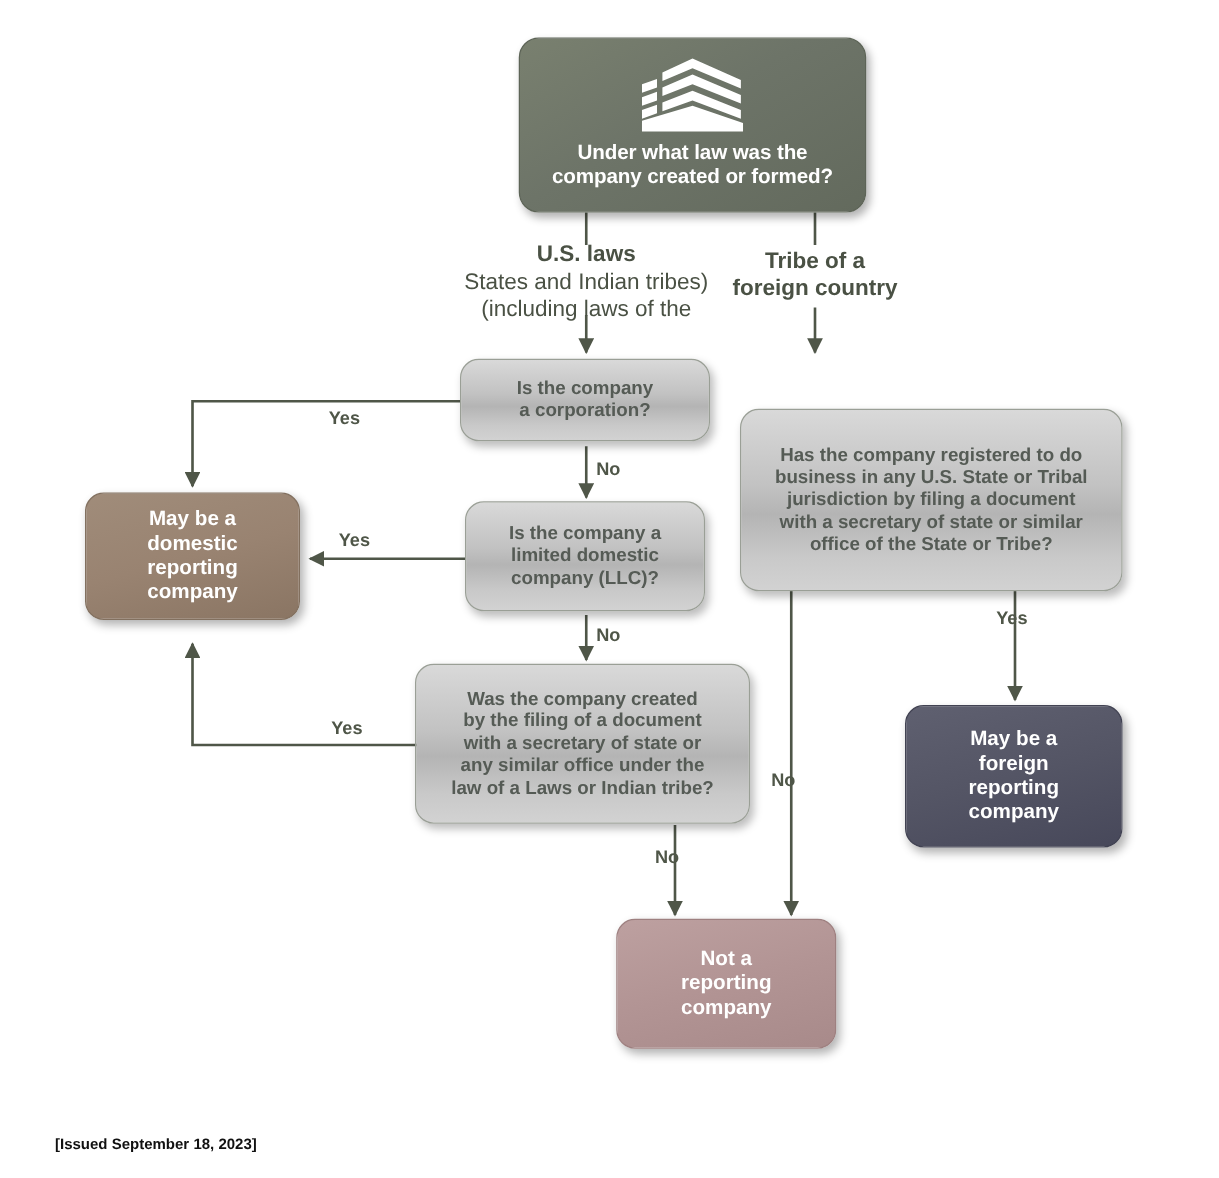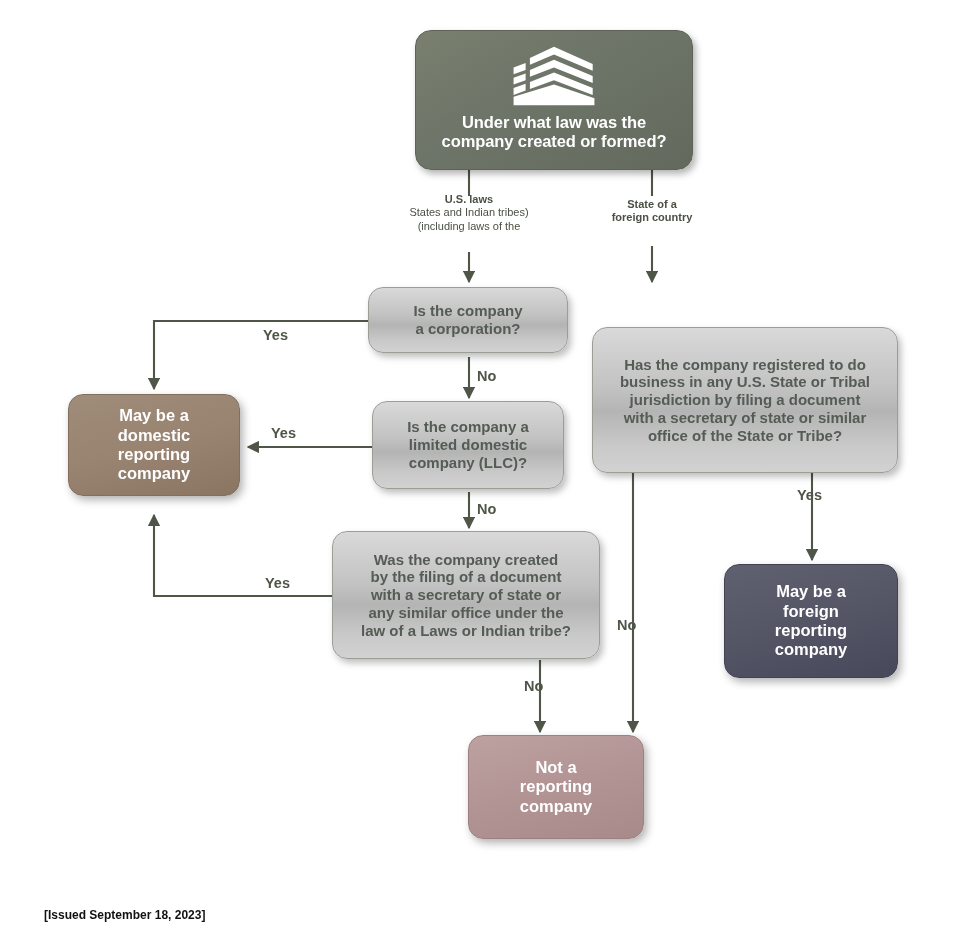--- a/index.html
+++ b/index.html
@@ -105,21 +105,21 @@
     position: absolute;
     font-size: 14.5px;
     font-weight: bold;
     color: #4f5648;
     white-space: nowrap;
   }
   .branch-label {
     position: absolute;
     text-align: center;
     color: #4a5144;
-    font-size: 11px;
+    font-size: 18px;
     line-height: 1.22;
     white-space: nowrap;
   }
   .branch-label .bl-strong { font-weight: bold; display: block; }
   .branch-label .bl-sub { font-weight: normal; display: block; }
 
   
   .footer-note {
     position: absolute;
     left: 44px;
@@ -185,21 +185,21 @@
     <span class="label-line">company created or formed?</span>
   </div>
 
   <div class="branch-label" style="left:355px; top:193px; width:228px;">
     <span class="bl-strong">U.S. laws</span>
     <span class="bl-sub">States and Indian tribes)</span>
     <span class="bl-sub">(including laws of the</span>
   </div>
 
   <div class="branch-label" style="left:562px; top:198px; width:180px; font-weight:bold;">
-    <span class="bl-strong">State of a</span>
+    <span class="bl-strong">Tribe of a</span>
     <span class="bl-strong">foreign country</span>
   </div>
 
   <div class="node node-decision" style="left:368px; top:287px; width:200px; height:66px;">
     <span class="label-line">Is  the company</span>
     <span class="label-line">a corporation?</span>
   </div>
 
   <div class="node node-decision" style="left:372px; top:401px; width:192px; height:88px;">
     <span class="label-line">Is the company a</span>
@@ -230,21 +230,21 @@
     <span class="label-line">company</span>
   </div>
 
   <div class="node node-terminal term-foreign" style="left:724px; top:564px; width:174px; height:114px;">
     <span class="label-line">May be a</span>
     <span class="label-line">foreign</span>
     <span class="label-line">reporting</span>
     <span class="label-line">company</span>
   </div>
 
-  <div class="node node-terminal term-notreporting" style="left:468px; top:735px; width:176px; height:104px;">
+  <div class="node node-terminal term-notreporting" style="left:493px; top:735px; width:176px; height:104px;">
     <span class="label-line">Not a</span>
     <span class="label-line">reporting</span>
     <span class="label-line">company</span>
   </div>
 
   <div class="edge-label" style="left:263px; top:327px;">Yes</div>
 
   <div class="edge-label" style="left:477px; top:368px;">No</div>
 
   <div class="edge-label" style="left:271px; top:425px;">Yes</div>

